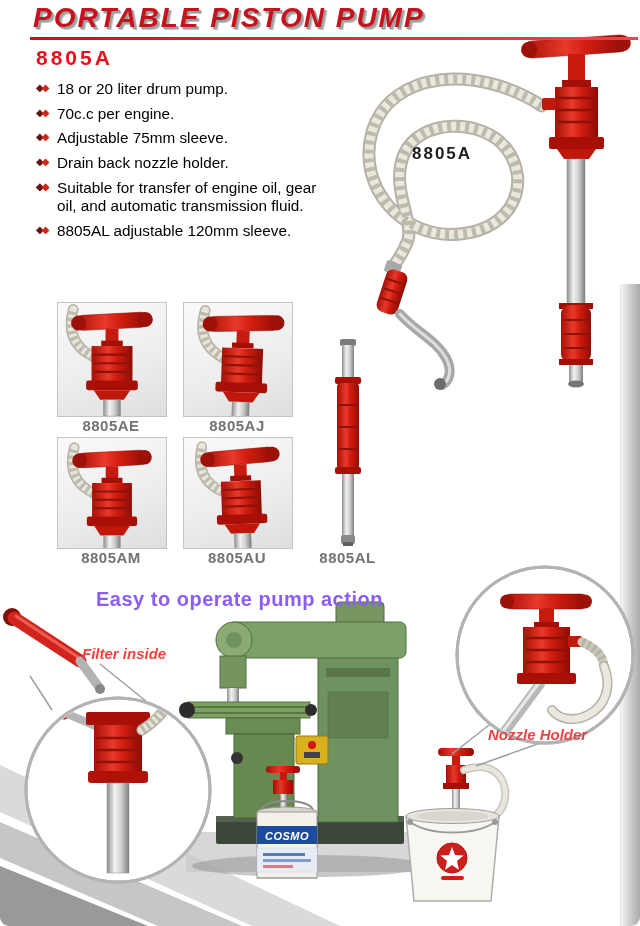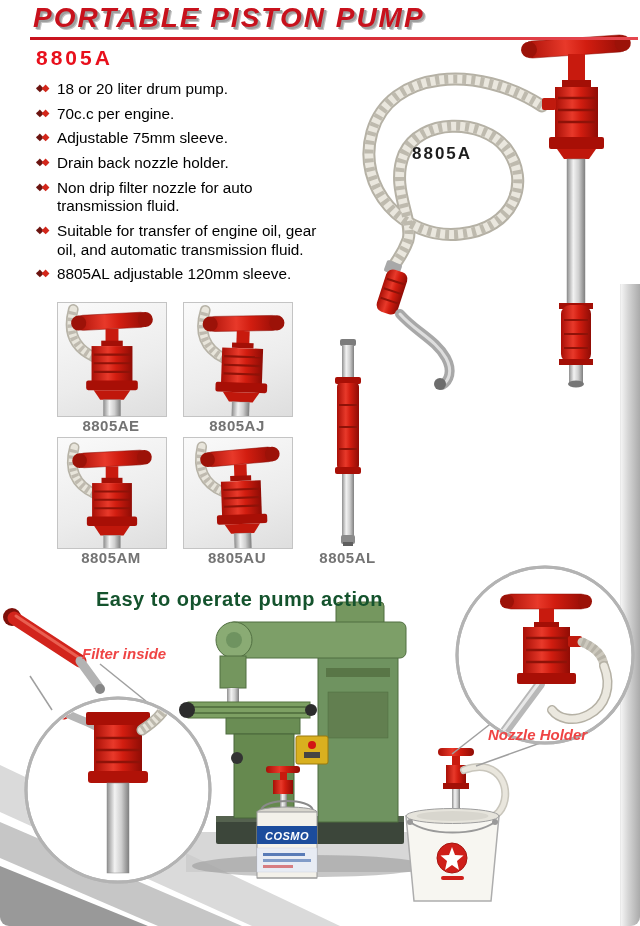--- a/index.html
+++ b/index.html
@@ -45,21 +45,21 @@
   .lbl{position:absolute;z-index:5;font-weight:bold;font-size:15px;color:#737373;
     text-align:center;letter-spacing:.5px;}
   #lbl-ae{left:57px;top:417px;width:108px;}
   #lbl-aj{left:183px;top:417px;width:108px;}
   #lbl-am{left:57px;top:549px;width:108px;}
   #lbl-au{left:183px;top:549px;width:108px;}
   #lbl-al{left:300px;top:549px;width:95px;}
 
   
   #action-heading{position:absolute;left:96px;top:588px;z-index:5;font-size:20px;font-weight:bold;
-    color:#14532d;letter-spacing:.5px;}
+    color:#8b5cf6;letter-spacing:.5px;}
   .callout-lbl{position:absolute;z-index:5;font-size:15px;font-weight:bold;font-style:italic;color:#ef4444;}
   #filter-lbl{left:82px;top:645px;}
   #nozzle-lbl{left:488px;top:726px;}
 
   
   #collage{position:absolute;left:0;top:560px;width:640px;height:366px;z-index:1;}
 </style>
 </head>
 <body>
 
@@ -69,21 +69,21 @@
 
   <div id="title">PORTABLE PISTON PUMP</div>
   <div id="title-rule"></div>
   <div id="model">8805A</div>
 
   <ul id="features">
     <li><span class="blt"><span class="b1">◆</span><span class="b2">◆</span></span><span>18 or 20 liter drum pump.</span></li>
     <li><span class="blt"><span class="b1">◆</span><span class="b2">◆</span></span><span>70c.c per engine.</span></li>
     <li><span class="blt"><span class="b1">◆</span><span class="b2">◆</span></span><span>Adjustable 75mm sleeve.</span></li>
     <li><span class="blt"><span class="b1">◆</span><span class="b2">◆</span></span><span>Drain back nozzle holder.</span></li>
-    <li><span class="blt"><span class="b1">◆</span><span class="b2">◆</span></span><span>Non drip filter nozzle for auto transmission fluid.</span></li>
+    <li><span class="blt"><span class="b1">◆</span><span class="b2">◆</span></span></li>
     <li><span class="blt"><span class="b1">◆</span><span class="b2">◆</span></span><span>Suitable for transfer of engine oil, gear oil, and automatic transmission fluid.</span></li>
     <li><span class="blt"><span class="b1">◆</span><span class="b2">◆</span></span><span>8805AL adjustable 120mm sleeve.</span></li>
   </ul>
 
   <svg id="hero-svg" viewBox="0 0 312 375">
     <defs>
       <linearGradient id="chrome" x1="0" y1="0" x2="1" y2="0">
         <stop offset="0" stop-color="#8f8f8f"></stop>
           <stop offset="0.35" stop-color="#f2f2f2"></stop>
         <stop offset="0.65" stop-color="#cfcfcf"></stop>

